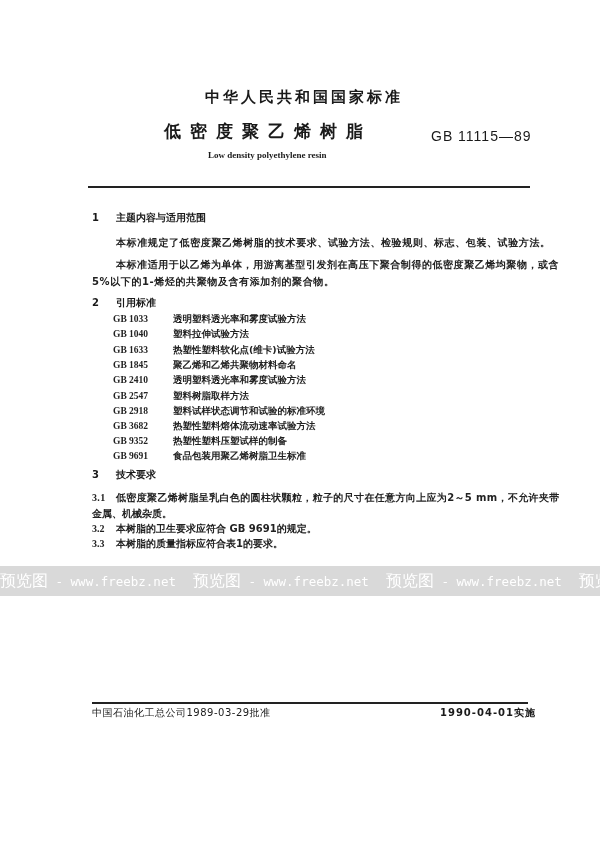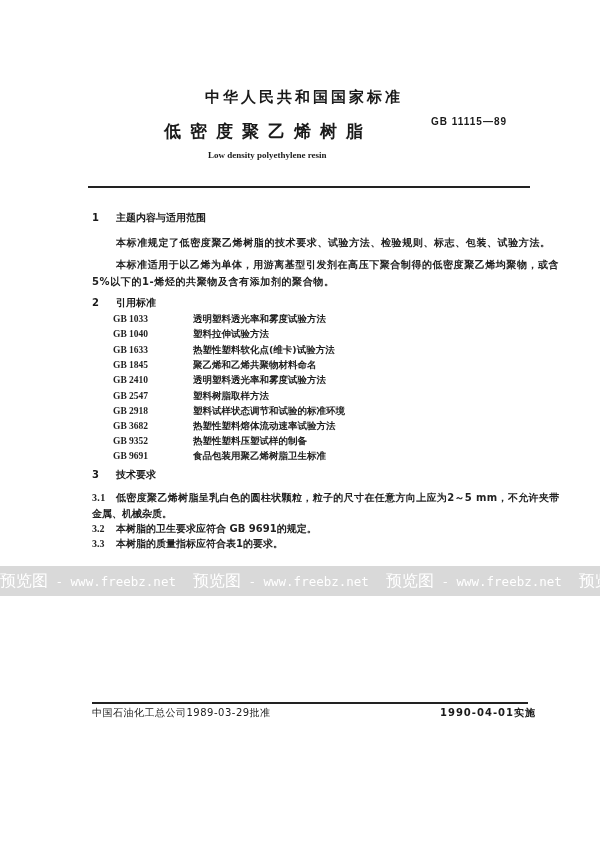--- a/index.html
+++ b/index.html
@@ -10,39 +10,39 @@
     }
     .abs { position: absolute; white-space: nowrap; }
     .org {
       left: 0; width: 600px; top: 88px; text-align: center; padding-left: 8px; box-sizing: border-box;
       font-size: 15px; letter-spacing: 3px; font-weight: bold;
     }
     .title {
       left: 164px; top: 120px; font-size: 17px; font-weight: bold; letter-spacing: 9px;
     }
     .std-code {
-      left: 431px; top: 116px; font-size: 10px; font-weight: bold; letter-spacing: 1px;
+      left: 431px; top: 128px; font-size: 14px; font-weight: normal; letter-spacing: 1px;
       font-family: "Liberation Sans", sans-serif;
     }
     .subtitle {
       left: 200px; top: 150px; font-size: 9px; font-weight: bold;
       font-family: "Liberation Serif", serif;
       padding-left: 8px;
     }
     .rule {
       position: absolute; height: 2px; background: #222;
     }
     .rule-top { left: 88px; width: 442px; top: 186px; }
     .rule-bottom { left: 92px; width: 436px; top: 702px; height: 1.5px; }
 
     .h { font-size: 10px; font-weight: bold; }
     .h .num { display: inline-block; width: 24px; }
     .p { font-size: 10px; font-weight: bold; color: #222; }
     .ref-row { font-size: 9.5px; font-weight: bold; color: #222; }
-    .ref-row .code { display: inline-block; width: 80px; font-family: "Liberation Serif", serif; }
+    .ref-row .code { display: inline-block; width: 60px; font-family: "Liberation Serif", serif; }
     .clause .cnum { display: inline-block; width: 24px; font-family: "Liberation Serif", serif; }
 
     .watermark {
       position: absolute; left: 0; top: 566px; width: 600px; height: 30px;
       background: #d9d9d9; display: flex; align-items: center; overflow: hidden;
     }
     .wm-item {
       color: #ffffff; font-size: 12.5px; white-space: nowrap; margin-right: 17px;
       font-family: "DejaVu Sans Mono", monospace;
     }

